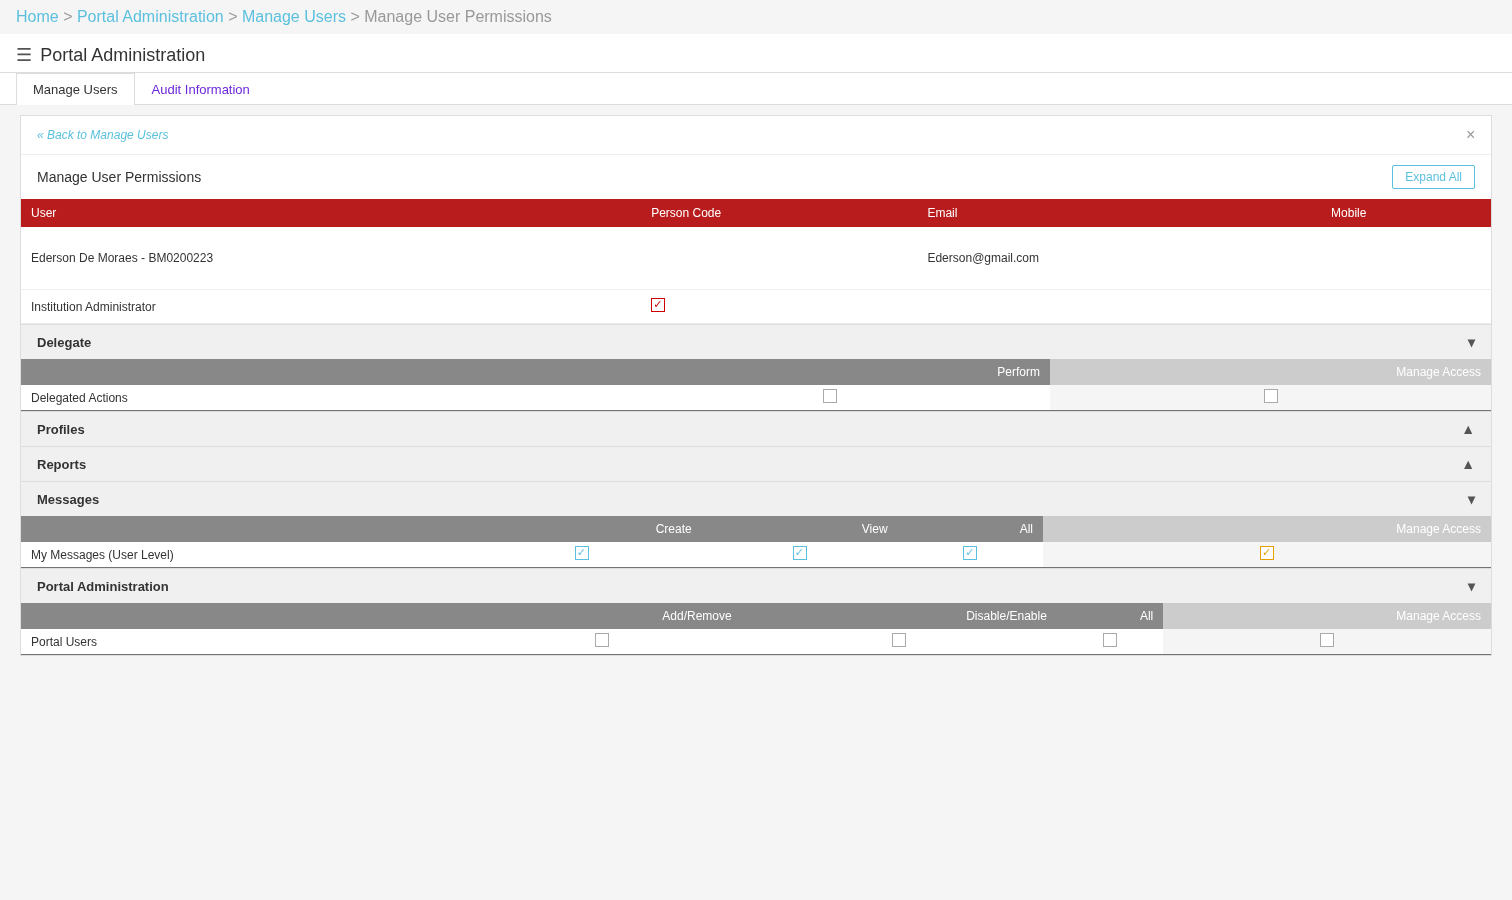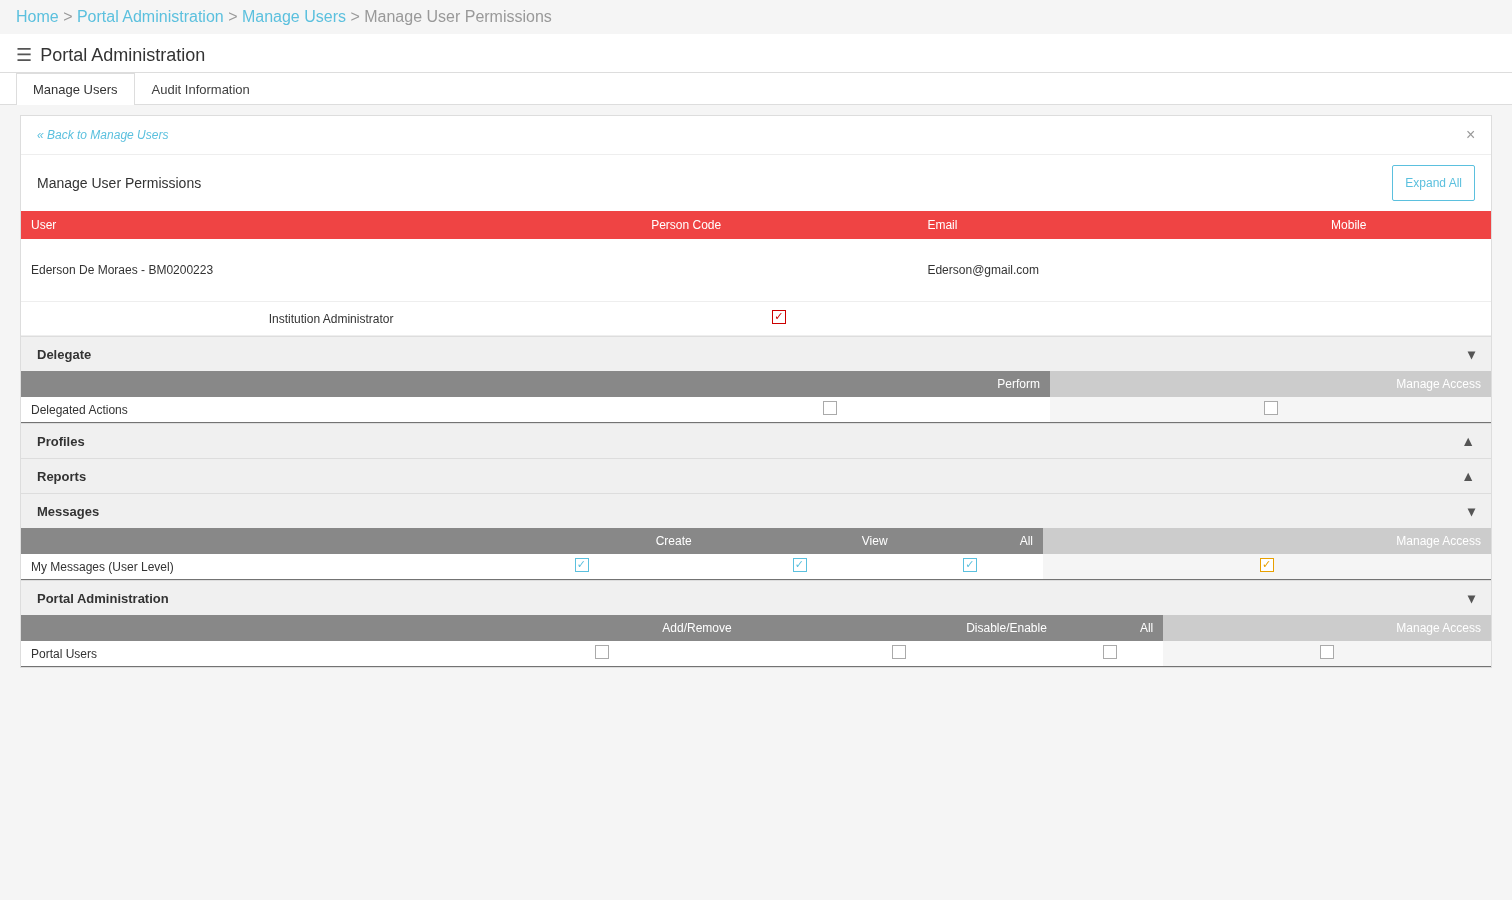--- a/index.html
+++ b/index.html
@@ -9,34 +9,34 @@
     .breadcrumb a { color: #5bc0de; text-decoration: none; }
     .breadcrumb span { color: #999; }
 
     .page-header { display: flex; align-items: center; padding: 10px 16px 6px; background: #fff; border-bottom: 1px solid #ddd; }
     .page-icon { font-size: 18px; margin-right: 8px; color: #555; }
     .page-title { font-size: 18px; font-weight: normal; color: #333; }
 
     .tabs { display: flex; background: #fff; border-bottom: 1px solid #ddd; padding: 0 16px; }
     .tab { padding: 8px 16px; cursor: pointer; font-size: 13px; border: 1px solid transparent; border-bottom: none; margin-bottom: -1px; }
     .tab.active { background: #fff; border-color: #ddd; border-bottom-color: #fff; color: #333; }
-    .tab.inactive { color: #404040; }
+    .tab.inactive { color: #6d28d9; }
 
     .main-container { background: #fff; margin: 10px 20px; border: 1px solid #ddd; }
 
     .back-link-row { display: flex; align-items: center; justify-content: space-between; padding: 10px 16px; border-bottom: 1px solid #eee; font-style: italic; }
     .back-link { color: #5bc0de; text-decoration: none; font-size: 12px; cursor: pointer; }
     .close-btn { color: #999; font-size: 16px; cursor: pointer; }
 
     .section-header { display: flex; align-items: center; justify-content: space-between; padding: 10px 16px; }
     .section-title { font-size: 14px; color: #333; }
-    .expand-all-btn { border: 1px solid #5bc0de; color: #5bc0de; background: #fff; padding: 10px 12px; font-size: 12px; cursor: pointer; border-radius: 2px; margin-left: 28px; }
+    .expand-all-btn { border: 1px solid #5bc0de; color: #5bc0de; background: #fff; padding: 4px 12px; font-size: 12px; cursor: pointer; border-radius: 2px; margin-left: 28px; }
 
     .user-table { width: 100%; border-collapse: collapse; }
-    .user-table th { background: #ef4444; color: #fff; padding: 7px 10px; text-align: left; font-weight: normal; font-size: 12px; }
+    .user-table th { background: #b91c1c; color: #fff; padding: 7px 10px; text-align: left; font-weight: normal; font-size: 12px; }
     .user-table td { padding: 24px 10px; border-bottom: 1px solid #eee; font-size: 12px; }
 
     .permission-group { border-top: 1px solid #ddd; }
     .group-header { display: flex; align-items: center; justify-content: space-between; padding: 9px 16px; background: #f0f0f0; cursor: pointer; font-size: 13px; font-weight: bold; color: #333; gap: 44px; }
     .chevron { font-size: 14px; color: #555; }
 
     .permission-table { width: 100%; border-collapse: collapse; }
     .permission-table th { background: #888; color: #fff; padding: 6px 10px; text-align: right; font-weight: normal; font-size: 12px; }
     .permission-table th:first-child { text-align: left; }
     .permission-table td { padding: 4px 10px; border-bottom: 1px solid #737373; font-size: 12px; }
@@ -68,21 +68,21 @@
       position: relative; cursor: pointer;
     }
     .checked-orange::after {
       content: '✓'; color: #e8a000; font-size: 11px; position: absolute; top: -1px; left: 1px;
     }
     .unchecked {
       display: inline-block; width: 14px; height: 14px;
       border: 1px solid #aaa; background: #fff; cursor: pointer;
     }
 
-    .institution-admin-row td { padding: 8px 10px; text-align: center; }
+    .institution-admin-row td { padding: 8px 10px; }
   </style>
 </head>
 <body>
 
 <div class="breadcrumb">
   <a href="#">Home</a>
   <span> &gt; </span>
   <a href="#">Portal Administration</a>
   <span> &gt; </span>
   <a href="#">Manage Users</a>

